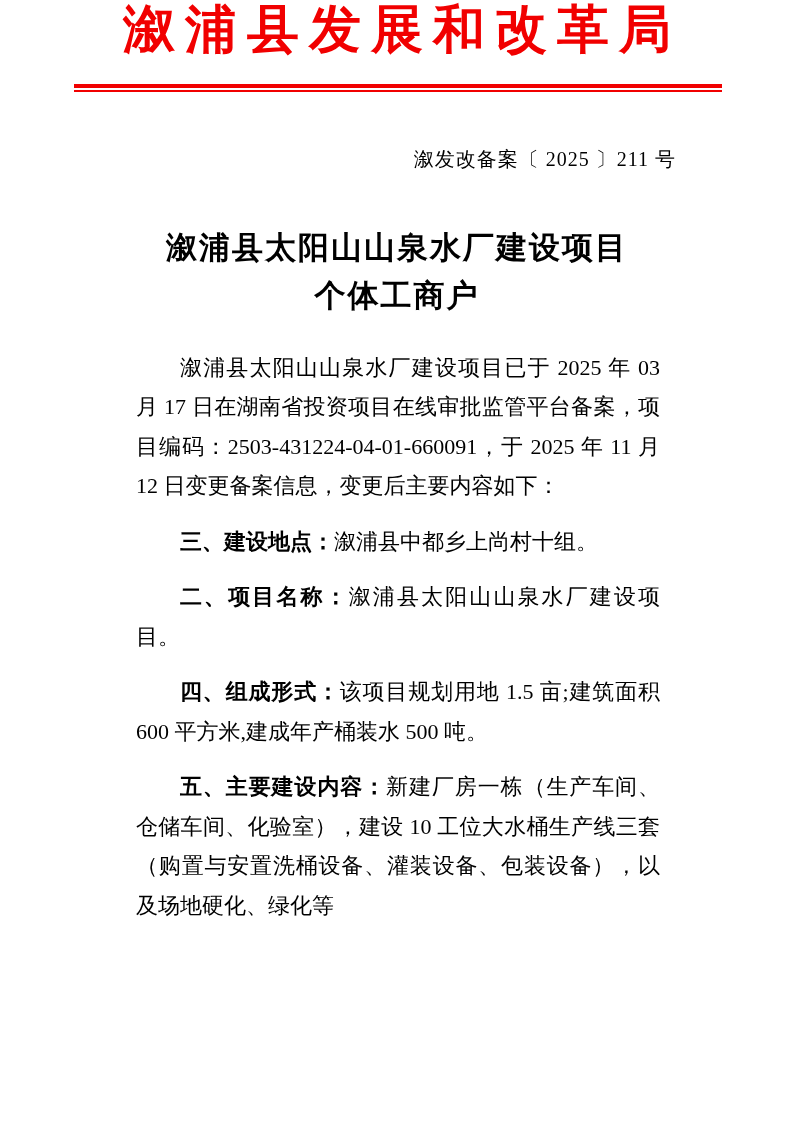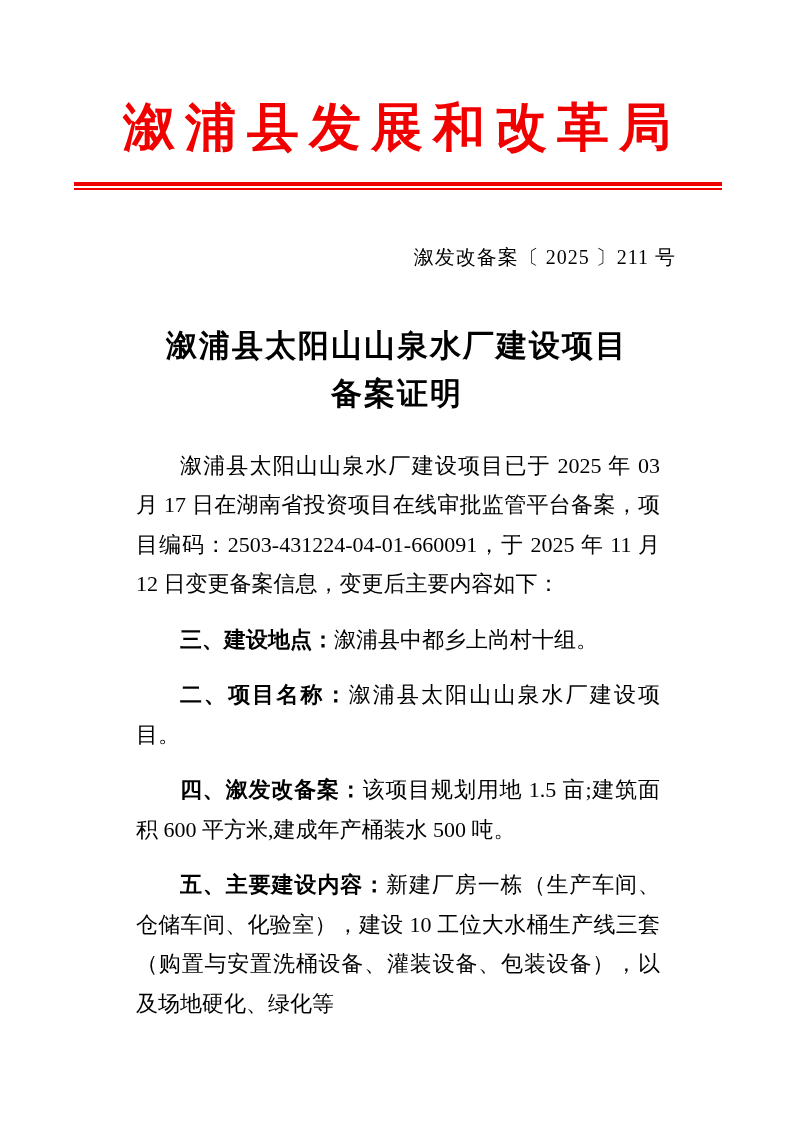--- a/index.html
+++ b/index.html
@@ -12,21 +12,20 @@
     width: 794px;
     height: 1122px;
     background: var(--page-bg, #ffffff);
     color: var(--ink, #000000);
     font-family: "Liberation Serif", "DejaVu Serif", serif;
     overflow: hidden;
     box-sizing: border-box;
   }
   
   .letterhead {
-    padding-top: 98px;
     text-align: center;
     color: var(--accent, #f10000);
     font-weight: bold;
     font-size: 52px;
     line-height: 1.15;
     letter-spacing: 10px;
     padding-left: 10px; 
     white-space: nowrap;
   }
   
@@ -86,24 +85,24 @@
 
   <div class="rule-wrap">
     <div class="rule-thick"></div>
     <div class="rule-thin"></div>
   </div>
 
   <div class="doc-number">溆发改备案〔 2025 〕211 号</div>
 
   <h1 class="doc-title">
     <span class="line">溆浦县太阳山山泉水厂建设项目</span>
-    <span class="line">备案证明</span>
+    <span class="line">个体工商户</span>
   </h1>
 
   <div class="body-text">
       <p class="para"><span>溆浦县太阳山山泉水厂建设项目已于 2025 年 03 月 17 日在湖南省投资项目在线审批监管平台备案，项目编码：2503-431224-04-01-660091，于 2025 年 11 月 12 日变更备案信息，变更后主要内容如下：</span></p>
       <p class="para"><b class="lead">三、建设地点：</b><span>溆浦县中都乡上尚村十组。</span></p>
       <p class="para"><b class="lead">二、项目名称：</b><span>溆浦县太阳山山泉水厂建设项目。</span></p>
-      <p class="para"><b class="lead">四、溆发改备案：</b><span>该项目规划用地 1.5 亩;建筑面积 600 平方米,建成年产桶装水 500 吨。</span></p>
+      <p class="para"><b class="lead">四、组成形式：</b><span>该项目规划用地 1.5 亩;建筑面积 600 平方米,建成年产桶装水 500 吨。</span></p>
       <p class="para"><b class="lead">五、主要建设内容：</b><span>新建厂房一栋（生产车间、仓储车间、化验室），建设 10 工位大水桶生产线三套（购置与安置洗桶设备、灌装设备、包装设备），以及场地硬化、绿化等</span></p>
     </div>
 
 </div>
 
 </body></html>

